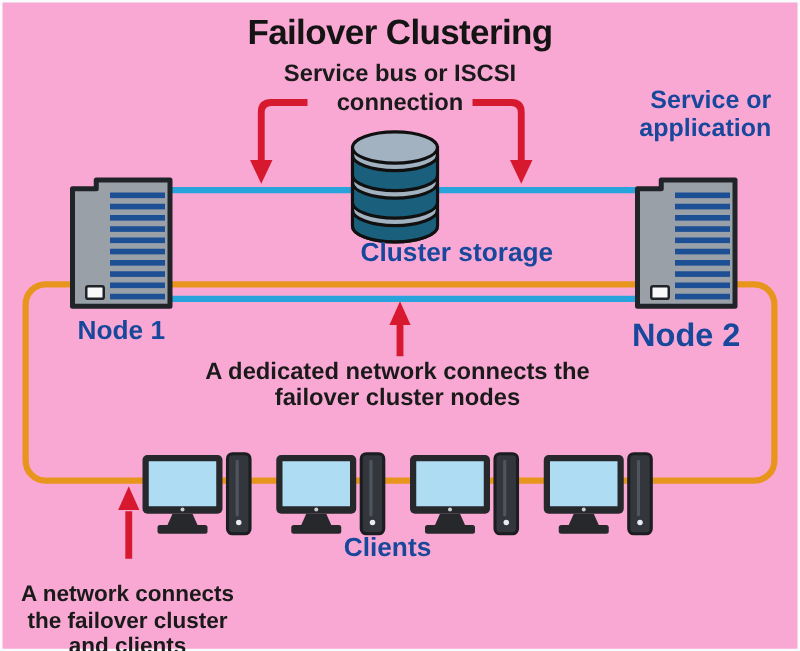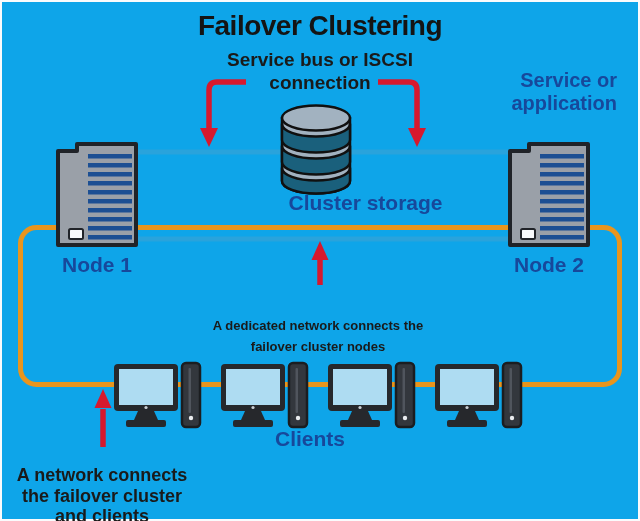--- a/index.html
+++ b/index.html
@@ -1,33 +1,33 @@
 <!DOCTYPE html>
 <html><head>
 <meta charset="utf-8">
 <style>
   html,body{margin:0;padding:0;background:#fff;}
   .canvas{
     position:relative;width:640px;height:521px;
-    background:#0ea5e9;
+    background:#f9a8d4;
     box-shadow:inset 0 0 0 2px #fafbfc;
     font-family:"Liberation Sans",sans-serif;
     overflow:hidden;
   }
   .layer{position:absolute;left:0;top:0;}
   .lbl{position:absolute;text-align:center;white-space:pre-line;}
   .title{top:10px;left:0;width:640px;font-size:28px;font-weight:bold;color:#141414;letter-spacing:-0.5px;}
   .ann{font-weight:600;color:#1a1a1a;}
   .ann-shared{top:49px;left:160px;width:320px;font-size:19px;line-height:22.5px;}
-  .ann-dedicated{top:287px;left:138px;width:360px;font-size:13px;line-height:21px;margin-top:28px;}
+  .ann-dedicated{top:287px;left:138px;width:360px;font-size:19px;line-height:21px;}
   .ann-clientnet{top:465px;left:8px;width:188px;font-size:18px;line-height:20.5px;}
   .blue-lbl{font-weight:bold;color:#17489b;}
   .lbl-service{top:69px;left:487px;width:130px;font-size:20px;line-height:23px;text-align:right;}
   .lbl-node1{top:253px;left:47px;width:100px;font-size:21px;}
-  .lbl-node2{top:253px;left:499px;width:100px;font-size:21px;}
+  .lbl-node2{top:253px;left:499px;width:100px;font-size:26px;}
   .lbl-storage{top:191px;left:235px;width:165px;font-size:21px;margin-left:48px;}
   .lbl-clients{top:427px;left:255px;width:110px;font-size:21px;}
 </style>
 </head>
 <body>
 
 <div class="canvas">
 
   <svg class="layer" width="640" height="521" viewBox="0 0 640 521">
 

